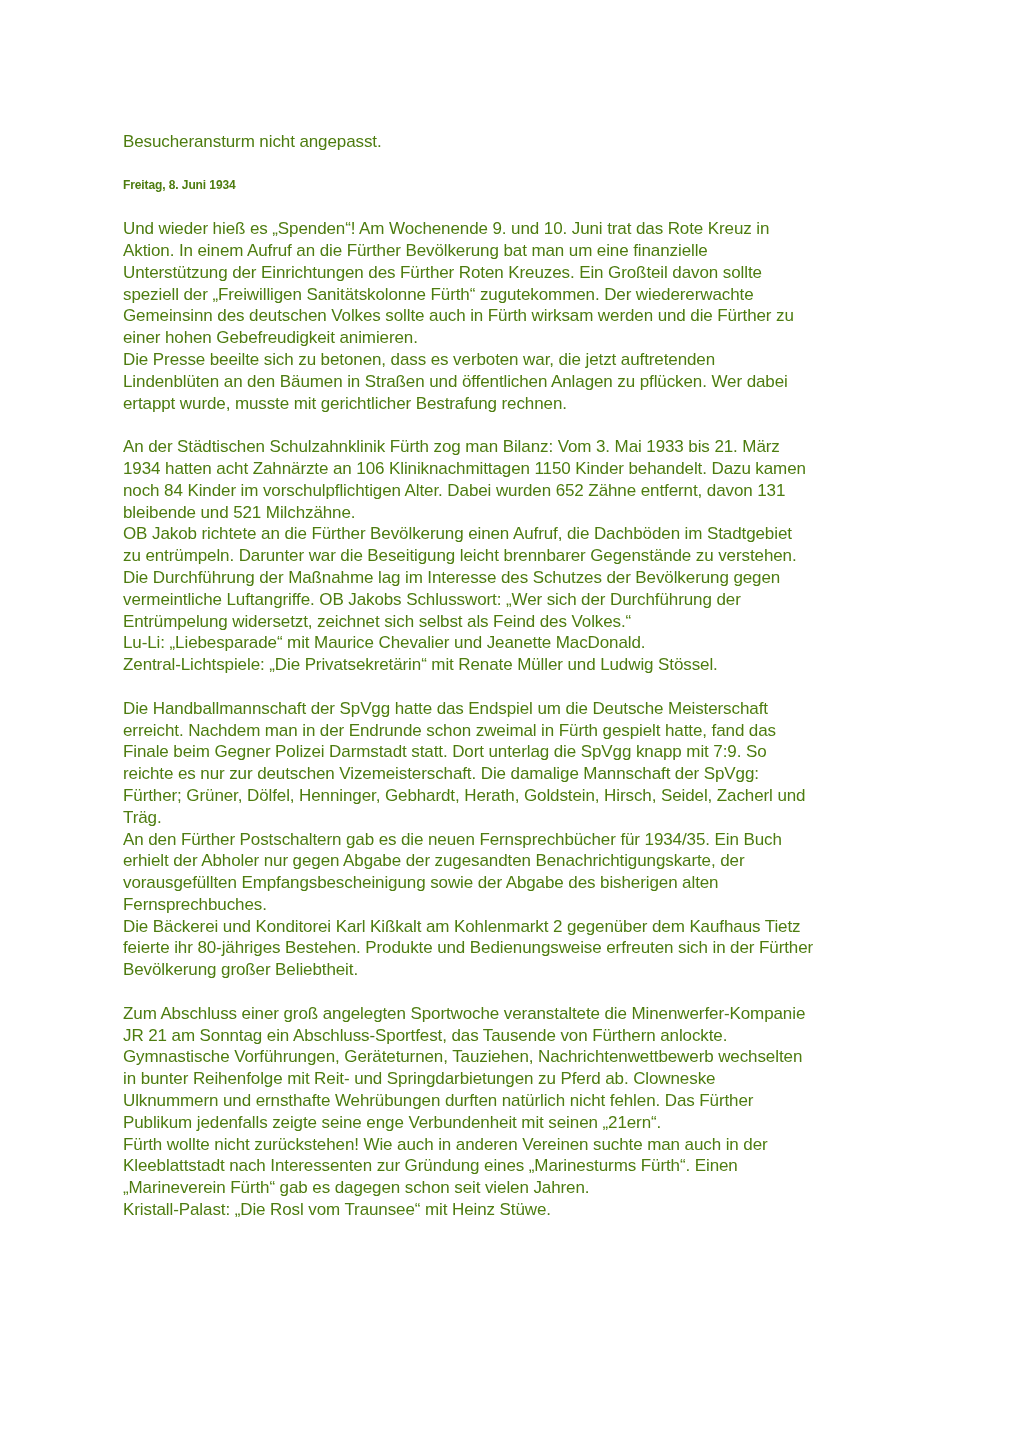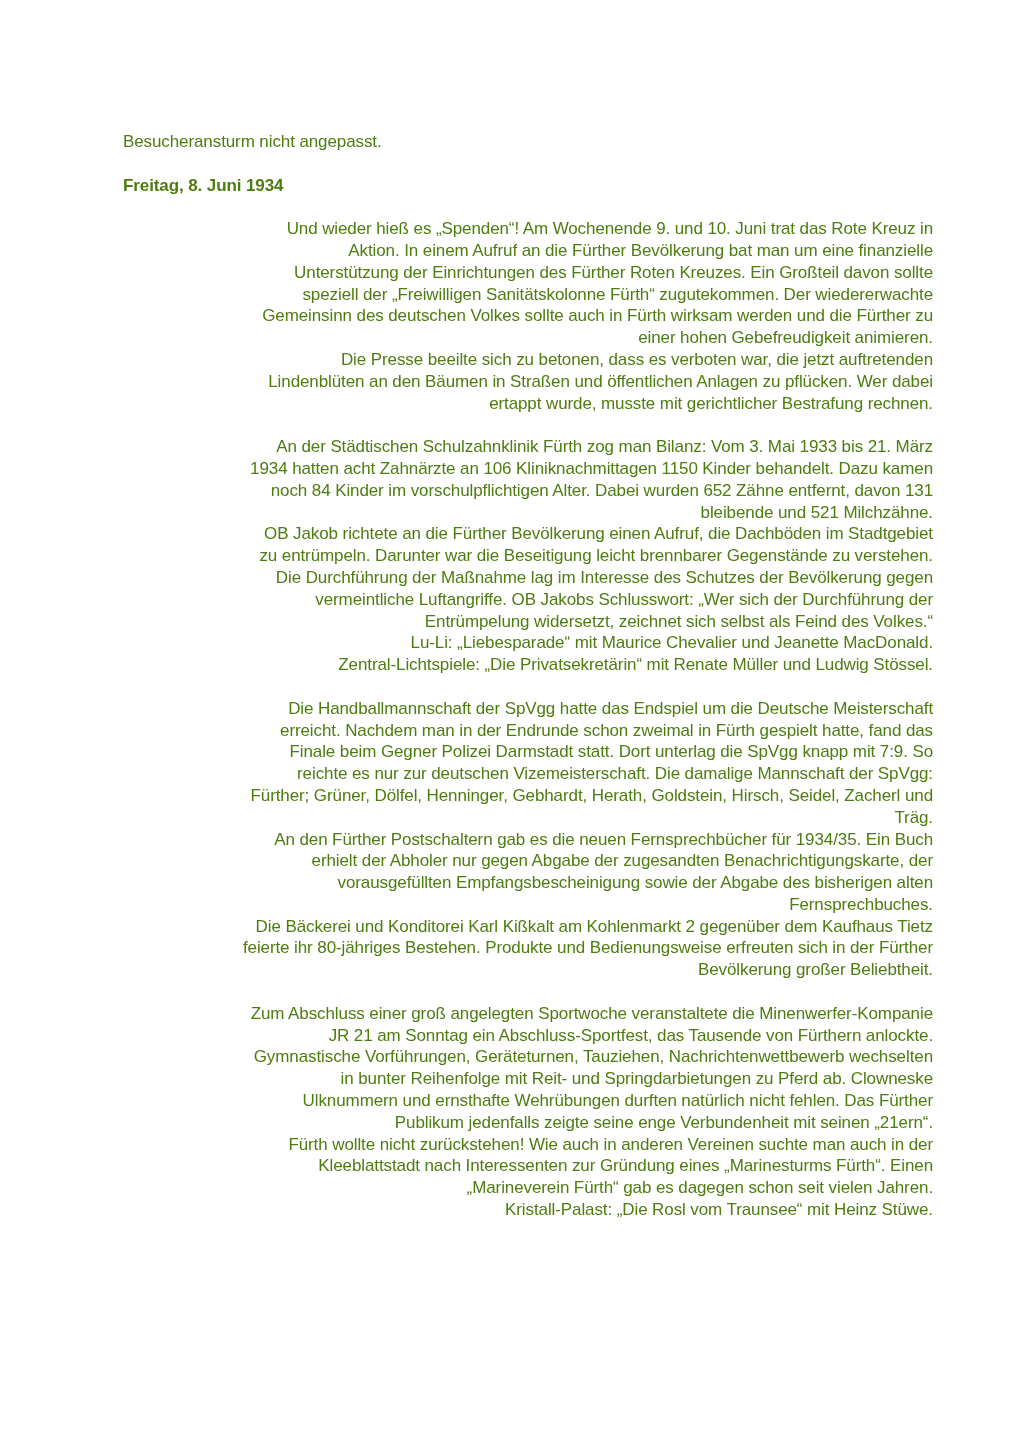--- a/index.html
+++ b/index.html
@@ -22,29 +22,28 @@
     font-family: "Liberation Sans", "DejaVu Sans", sans-serif;
     font-size: 17px;
     line-height: 21.8px;
     letter-spacing: -0.1px;
   }
   .intro-line {
     margin: 0 0 21.8px 0;
     white-space: pre;
   }
   .section-heading {
-    font-size: 17px;
+    font-size: 12px;
     font-weight: bold;
     margin: 0 0 21.8px 0;
     white-space: pre;
   }
   .section-body {
     margin: 0 0 21.8px 0;
     white-space: pre;
-    text-align: right;
   }
 </style>
 </head>
 <body>
 
 <div class="page">
 
   <p class="intro-line">Besucheransturm nicht angepasst.</p>
 
   <section>

